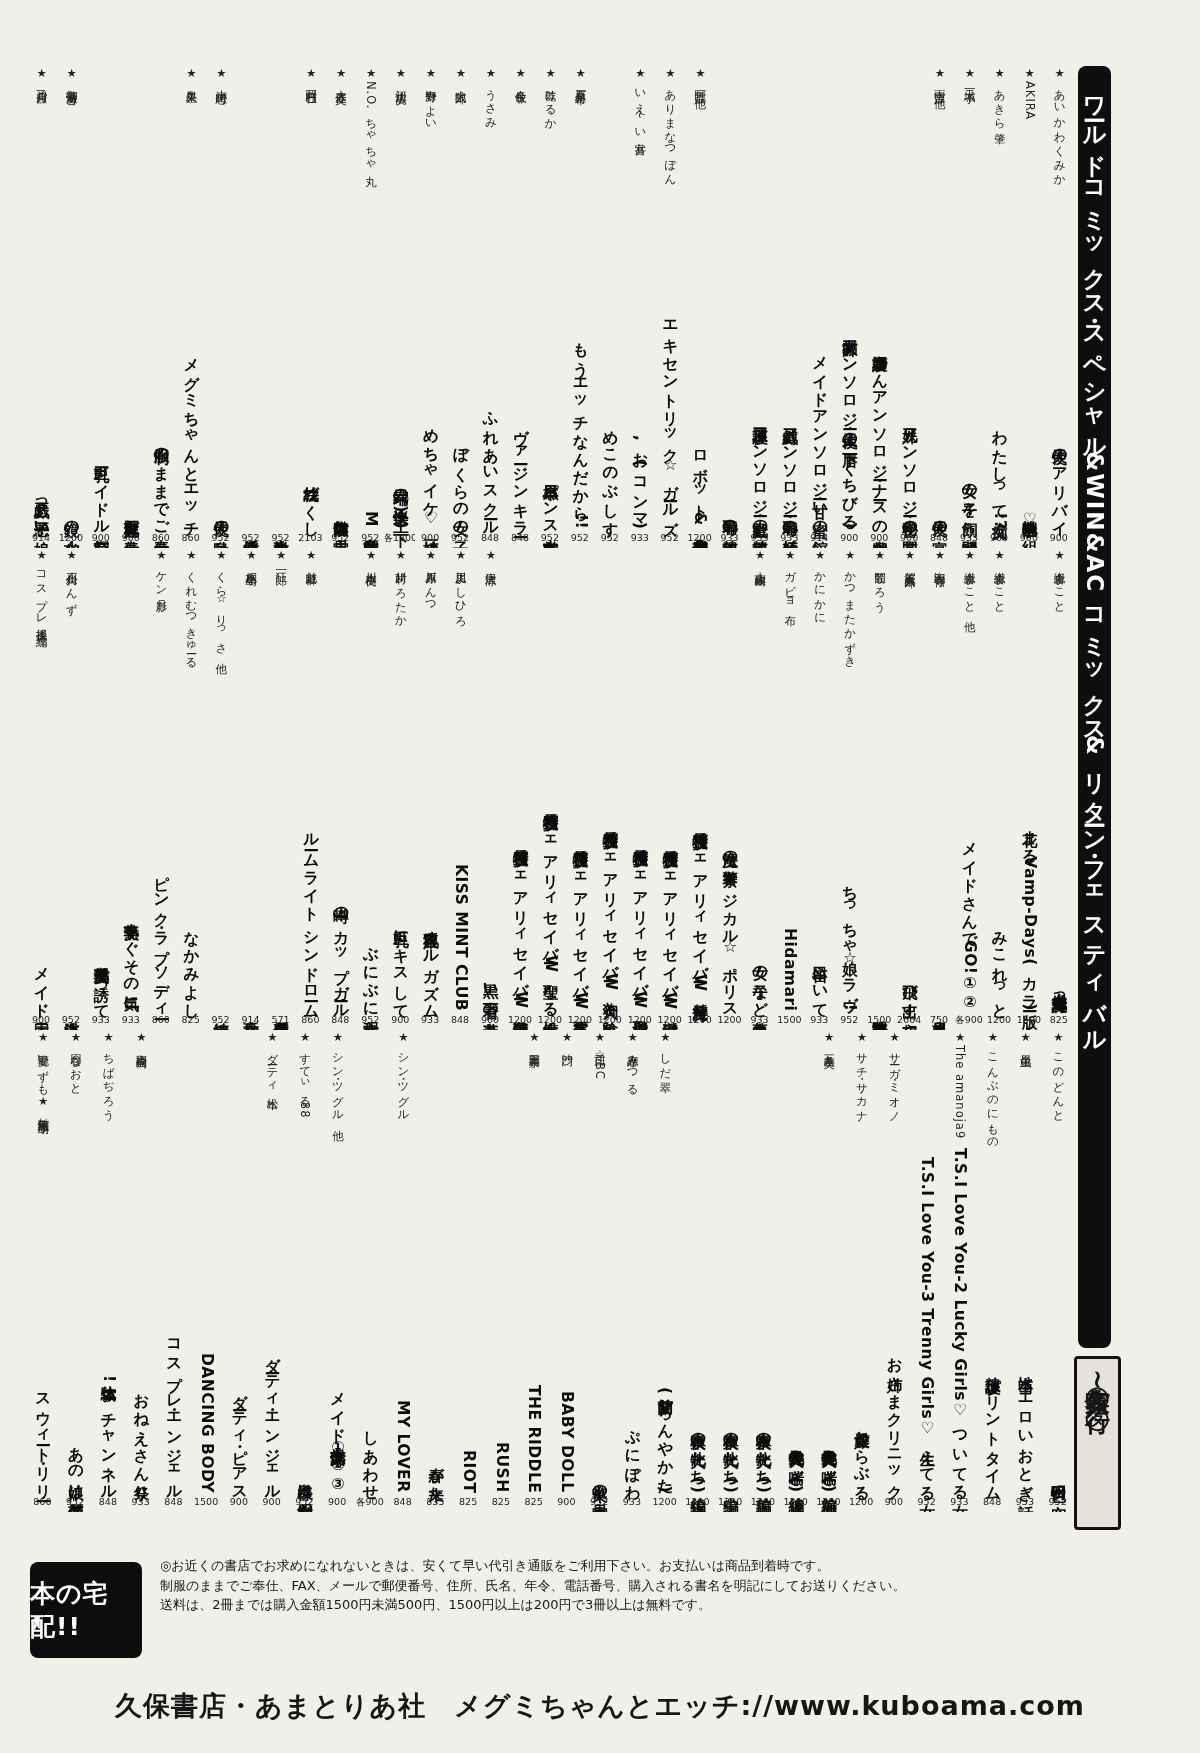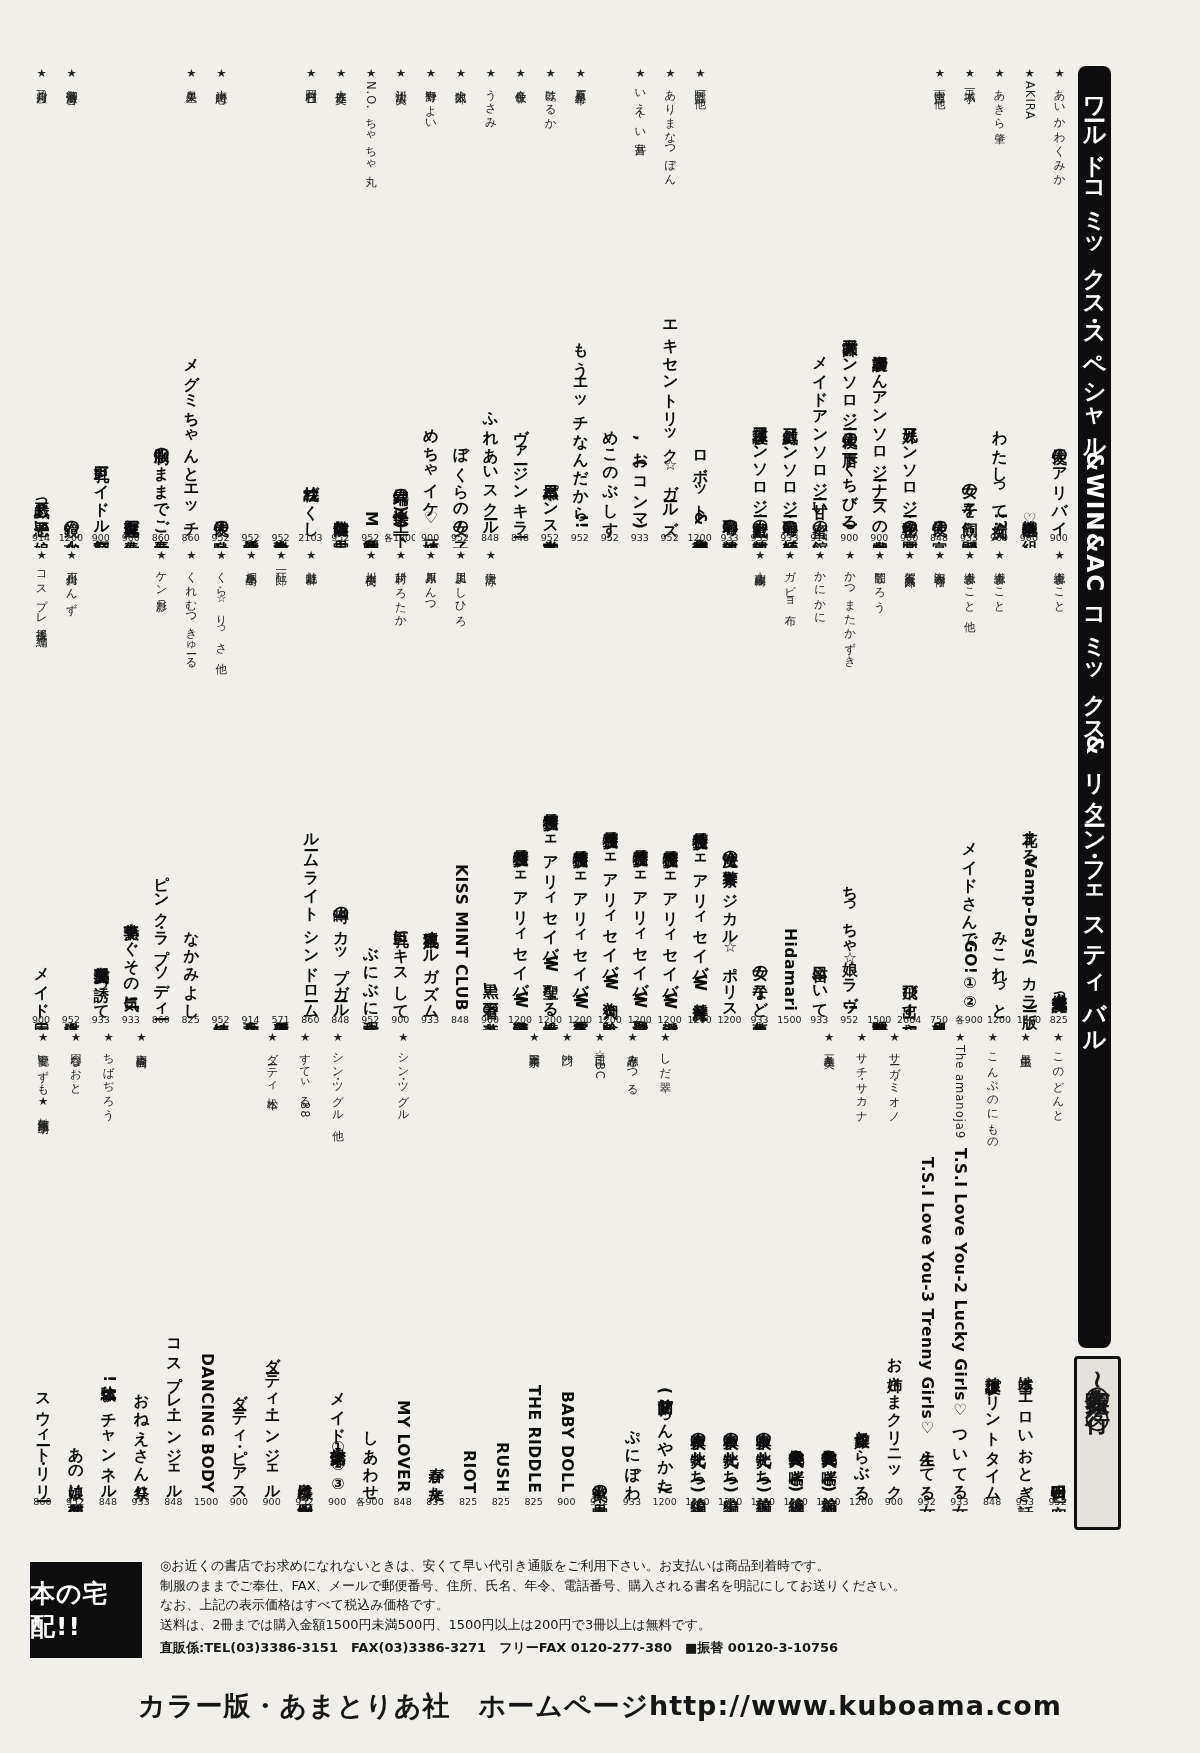--- a/index.html
+++ b/index.html
@@ -56,21 +56,21 @@
     color:#0c0c0c;
   }
   .price{
     height:16px;flex:0 0 16px;font-size:9.5px;margin-top:3px;
     color:#222;white-space:nowrap;
   }
   
   .footer{position:absolute;left:30px;top:1556px;width:1140px;display:flex;}
   .delivery-box{
     flex:0 0 112px;height:96px;background:#0d0d0d;color:#fff;
-    border-radius:0;display:flex;align-items:center;justify-content:center;
+    border-radius:8px;display:flex;align-items:center;justify-content:center;
     font-weight:bold;font-size:25px;letter-spacing:1px;
     margin-right:18px;margin-top:6px;
   }
   .order-info{flex:1;}
   .order-info div{font-size:13px;line-height:1.5;white-space:nowrap;}
   .order-info div.contact{font-weight:bold;margin-top:4px;}
   .publisher-line{
     position:absolute;left:0;top:1688px;width:1200px;
     text-align:center;font-weight:bold;font-size:27px;letter-spacing:1px;
   }
@@ -602,21 +602,19 @@
   <div class="sidebar">
     <div class="series-bar">ワールドコミックス・スペシャル&amp;WIN&amp;ACコミックス&amp;リターン・フェスティバル</div>
     <div class="index-box">作家名㋐~㋟行</div>
   </div>
 
   <div class="footer">
     <div class="delivery-box">本の宅配!!</div>
     <div class="order-info">
       <div>◎お近くの書店でお求めになれないときは、安くて早い代引き通販をご利用下さい。お支払いは商品到着時です。</div>
       <div>制服のままでご奉仕、FAX、メールで郵便番号、住所、氏名、年令、電話番号、購入される書名を明記にしてお送りください。</div>
-      <div>なお、上記の表示価格はすべて税込み価格です。</div>
       <div>送料は、2冊までは購入金額1500円未満500円、1500円以上は200円で3冊以上は無料です。</div>
-      <div class="contact">直販係:TEL(03)3386-3151　FAX(03)3386-3271　フリーFAX 0120-277-380　■振替 00120-3-10756</div>
     </div>
   </div>
 
-  <div class="publisher-line">カラー版・あまとりあ社　ホームページhttp://www.kuboama.com</div>
+  <div class="publisher-line">久保書店・あまとりあ社　メグミちゃんとエッチ://www.kuboama.com</div>
 
 </div>
 
 </body></html>

